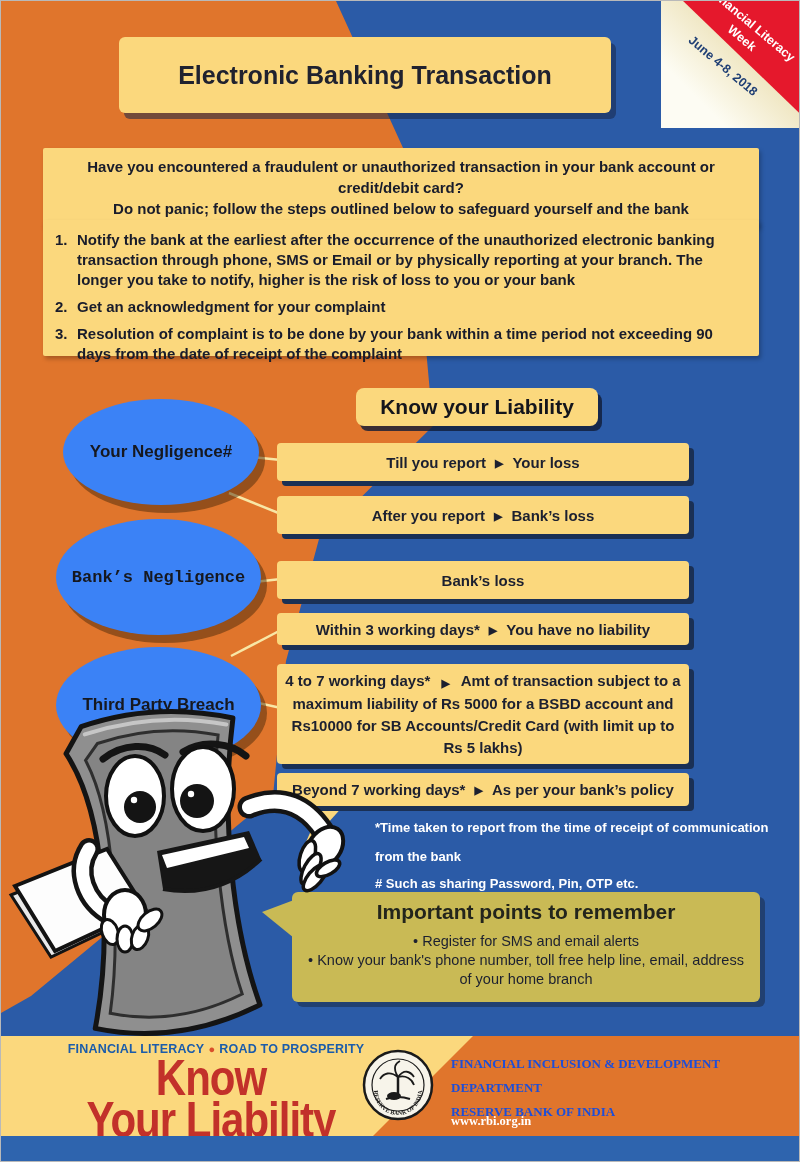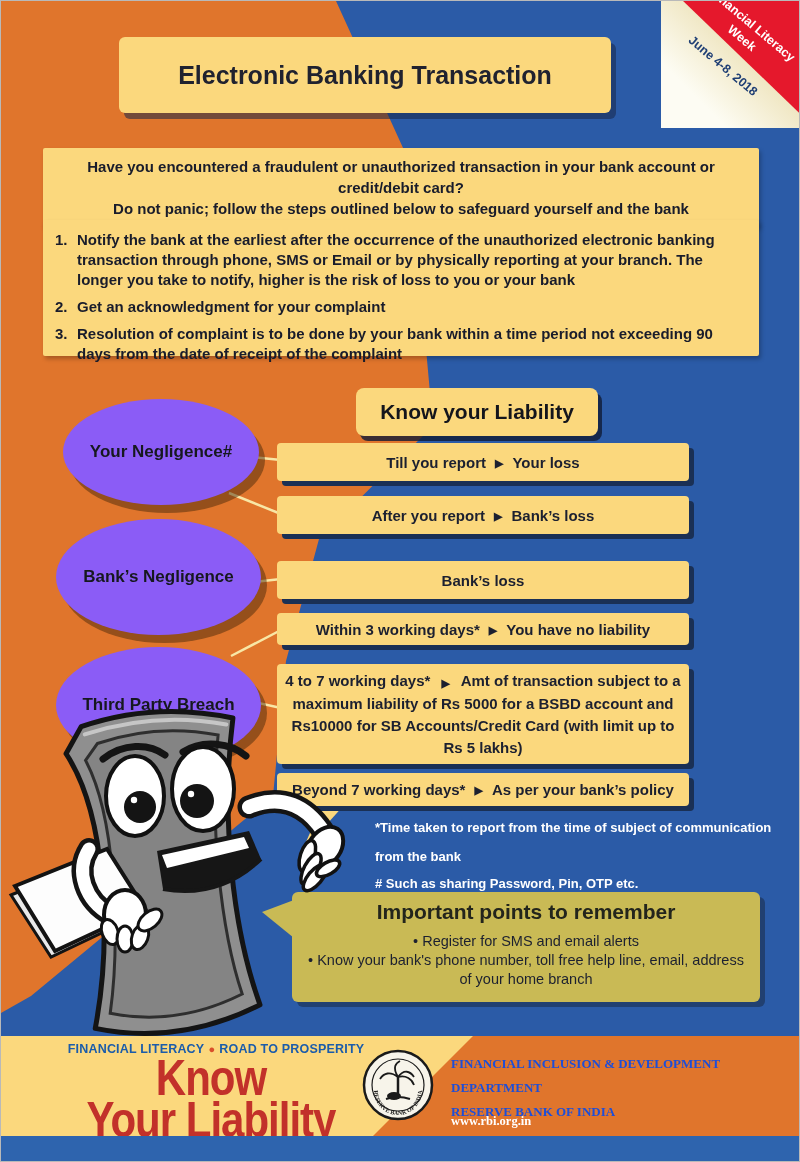--- a/index.html
+++ b/index.html
@@ -31,39 +31,39 @@
     font-size:25px;line-height:34px;color:#20222f;
     box-shadow:5px 6px 0 rgba(23,38,72,.55);}
   .intro-box{left:42px;top:147px;width:716px;min-height:64px;border-radius:2px;
     padding:8px 14px;box-sizing:border-box;text-align:center;font-size:15px;line-height:21px;
     box-shadow:2px 3px 4px rgba(0,0,0,.25);}
   .steps-box{left:42px;top:219px;width:716px;height:136px;border-radius:2px;
     padding:10px 12px;box-sizing:border-box;font-size:15px;line-height:20px;
     box-shadow:2px 3px 4px rgba(0,0,0,.25);}
   .step{display:flex;margin-bottom:7px;}
   .step .num{width:22px;flex:none;}
-  .kyl{left:355px;top:387px;width:242px;height:48px;border-radius:8px;
+  .kyl{left:355px;top:387px;width:242px;height:38px;border-radius:8px;
     display:flex;align-items:center;justify-content:center;font-size:21px;color:#14151c;
     box-shadow:4px 5px 0 rgba(16,27,55,.8);}
   .lrow{left:276px;width:412px;border-radius:4px;display:flex;align-items:center;
     justify-content:center;text-align:center;font-size:15px;color:#1c2030;
     box-shadow:5px 5px 0 #1a3055;padding:0 8px;box-sizing:border-box;}
   .lrow .arr{font-size:11px;margin:0 9px;position:relative;top:1px;}
   .row1{top:442px;height:38px}.row2{top:495px;height:38px}
   .row3{top:560px;height:38px}.row4{top:612px;height:32px}
   .row5{top:663px;height:100px;line-height:22px;display:block;padding:6px 8px;}
   .row5 .arr{margin:0 7px;}
   .row6{top:772px;height:33px}
   
-  .bubble{position:absolute;background:#8b5cf6;border-radius:50%;z-index:3;
+  .bubble{position:absolute;background:#3b82f6;border-radius:50%;z-index:3;
     display:flex;align-items:center;justify-content:center;text-align:center;
     font-weight:bold;font-size:17px;color:#16181f;
     box-shadow:6px 8px 0 rgba(73,42,10,.5);}
   .b1{left:62px;top:398px;width:196px;height:106px;}
-  .b2{left:55px;top:518px;width:205px;height:116px;}
+  .b2{left:55px;top:518px;width:205px;height:116px;font-family:Liberation Mono, monospace;}
   .b3{left:55px;top:646px;width:205px;height:116px;}
   
   .footnotes{position:absolute;left:374px;top:812px;width:410px;z-index:3;
     color:#fff;font-weight:bold;font-size:13px;}
   .fn1{line-height:29px;}
   .fn2{margin-top:5px;}
   
   .olive{position:absolute;left:291px;top:891px;width:468px;height:110px;z-index:3;
     background:#c9ba55;border-radius:6px;box-shadow:5px 5px 0 rgba(15,15,15,.35);
     box-sizing:border-box;padding:6px 12px;text-align:center;}
@@ -174,21 +174,21 @@
     <span class="arr">▶</span>
     <span>Amt of transaction subject to a maximum liability of Rs 5000 for a BSBD account and Rs10000 for SB Accounts/Credit Card (with limit up to Rs 5 lakhs)</span>
   </div>
   <div class="ybox lrow row6">
     <span>Beyond 7 working days*</span>
     <span class="arr">▶</span>
     <span>As per your bank’s policy</span>
   </div>
 
   <div class="footnotes">
-    <div class="fn1">*Time taken to report from the time of subject of communication from the bank</div>
+    <div class="fn1">*Time taken to report from the time of receipt of communication from the bank</div>
     <div class="fn2"># Such as sharing Password, Pin, OTP etc.</div>
   </div>
 
   <div class="olive">
     <h2>Important points to remember</h2>
     <div class="pt">
       <span>•</span>
       <span>Register for SMS and email alerts</span>
     </div>
     <div class="pt">

